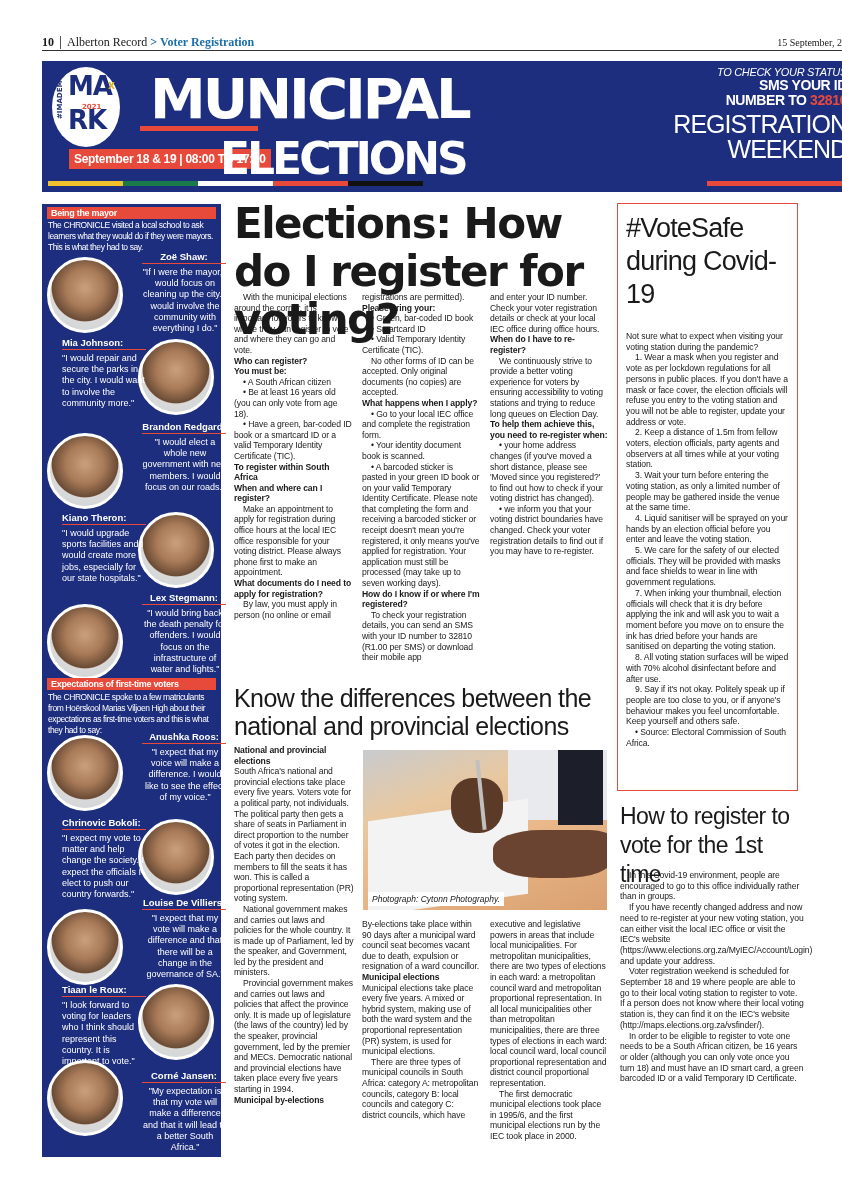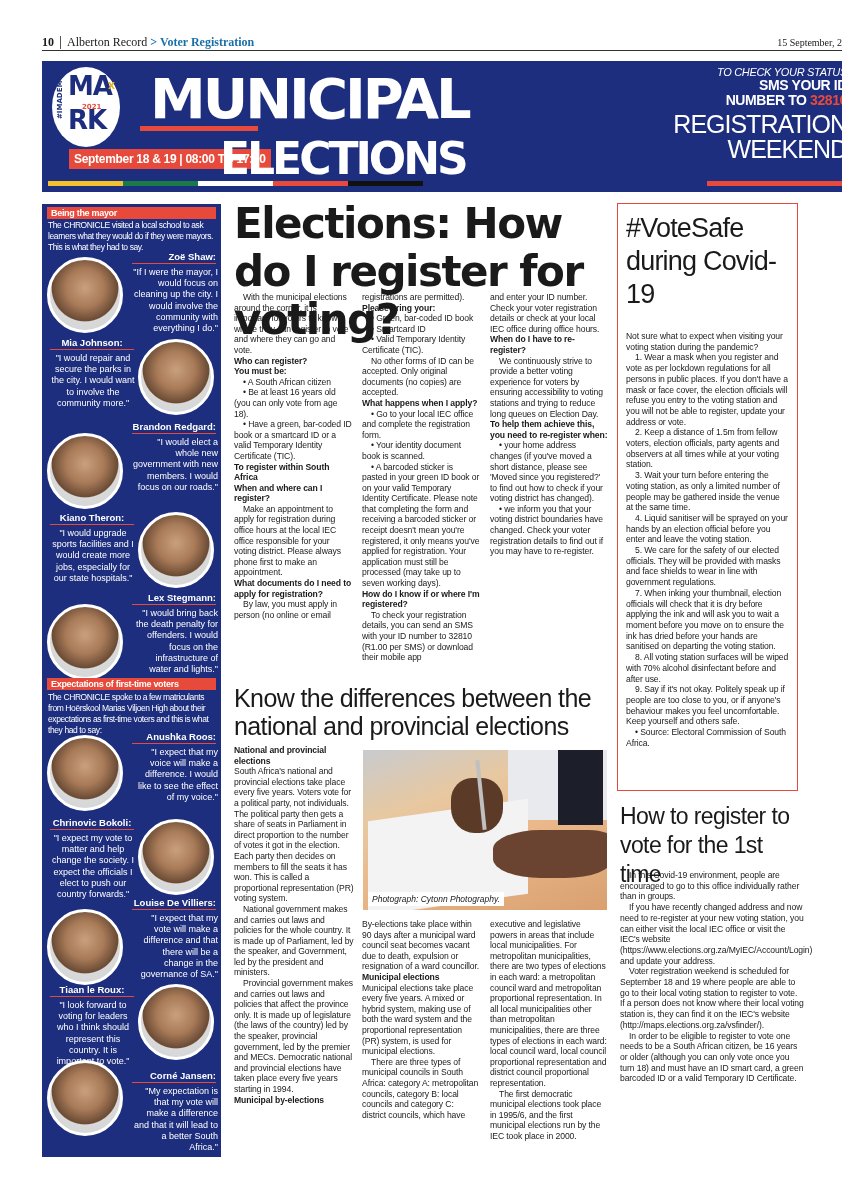--- a/index.html
+++ b/index.html
@@ -30,22 +30,22 @@
   .right-block .sms .num{color:#e74a3b}
   .right-block .reg{font-size:25px;line-height:25px;letter-spacing:-1px;margin-top:4px;font-family:"Liberation Sans Narrow","Liberation Sans",sans-serif}
   
   .side{left:42px;top:204px;width:179px;height:953px;background:#1d2e7e;color:#fff}
   .side-h{background:#e74a3b;font-size:9px;font-weight:bold;padding:1px 4px;margin:3px 5px 0 5px;letter-spacing:-0.3px}
   .side-intro{font-size:8.5px;line-height:11px;padding:1px 6px;letter-spacing:-0.4px}
   .person{position:absolute;width:179px}
   .avatar{position:absolute;width:76px;height:76px;border-radius:50%;background:radial-gradient(circle at 50% 40%,#c9a07d 0,#a87a58 35%,#6a4b35 60%,#d9d9d9 62%,#cfd3d6 100%);border:3px solid #fff}
   .pname{position:absolute;font-size:9.5px;font-weight:bold;border-bottom:1.5px solid #e74a3b;padding-bottom:1px;width:84px}
   .pquote{position:absolute;font-size:9px;line-height:11.2px;width:86px}
-  .r .pname,.r .pquote{left:90px;text-align:right}
-  .l .pname,.l .pquote{left:8px;text-align:center}
+  .r .pname,.r .pquote{left:100px;text-align:center}
+  .l .pname,.l .pquote{left:20px;text-align:left}
   
   .h1{left:234px;top:200px;width:370px;font-size:42px;line-height:48px;font-weight:bold;font-family:"DejaVu Sans",sans-serif;letter-spacing:-1.5px}
   .cols{font-size:8.6px;line-height:10.6px;letter-spacing:-0.1px}
   .col{position:absolute;width:118px}
   .col p{text-indent:9px}
   .col .b{font-weight:bold;text-indent:0}
   .col .noi{text-indent:0}
   .col .note{color:#1d2e7e;font-weight:bold;text-indent:0}
   .h2{left:234px;top:684px;width:380px;font-size:25px;line-height:28px;font-family:"Liberation Sans Narrow","Liberation Sans",sans-serif;letter-spacing:-0.6px}
   .photo{left:363px;top:750px;width:244px;height:160px;background:linear-gradient(160deg,#c8cbcf 0,#e8c8a0 30%,#eab88a 55%,#d9a070 100%);overflow:hidden}

